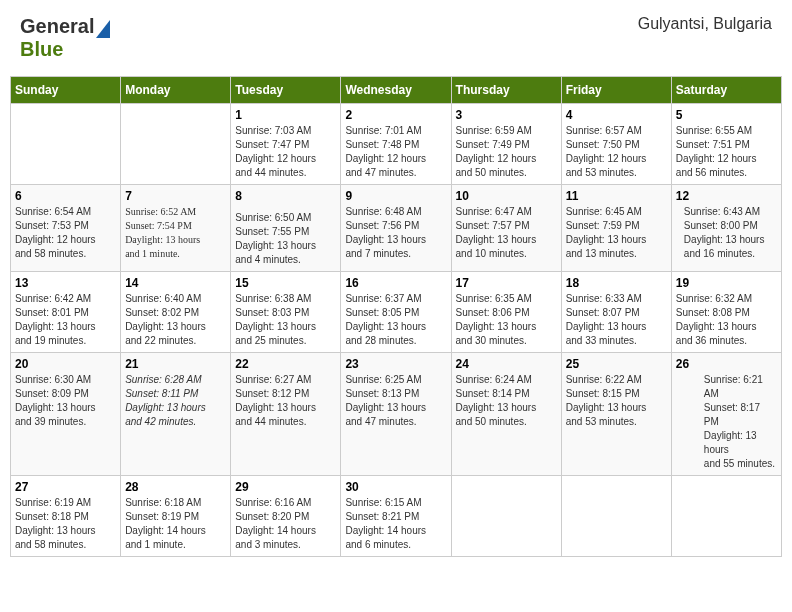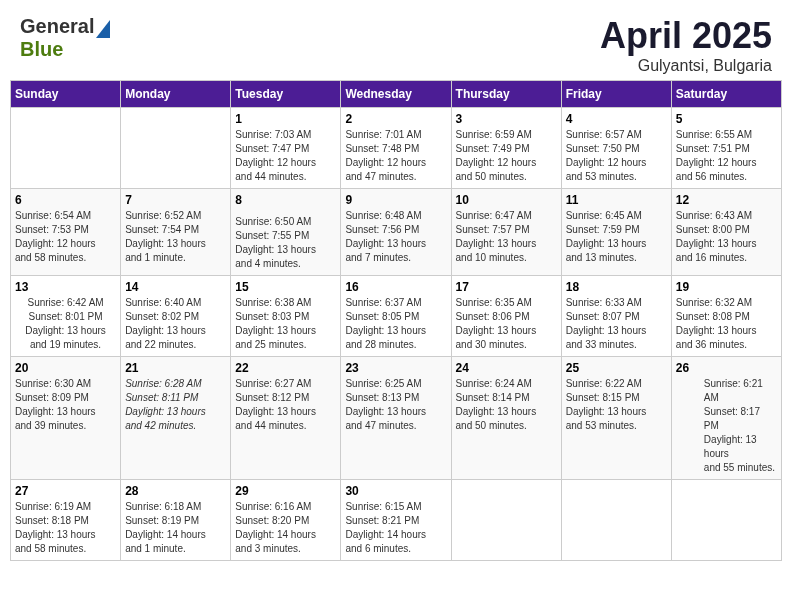--- a/index.html
+++ b/index.html
@@ -7,21 +7,21 @@
       font-family: Arial, sans-serif;
       background: #fff;
       width: 792px;
       min-height: 612px;
       padding: 10px;
     }
     .header {
       display: flex;
       justify-content: space-between;
       align-items: flex-start;
-      margin-bottom: 0;
+      margin-bottom: 10px;
       padding: 5px 10px;
     }
     .logo {
       display: flex;
       flex-direction: column;
       align-items: flex-start;
     }
     .logo-top {
       display: flex;
       align-items: center;
@@ -55,21 +55,21 @@
     .location-title {
       font-size: 16px;
       color: #333;
     }
     .calendar {
       width: 100%;
       border-collapse: collapse;
       font-size: 11px;
     }
     .calendar th {
-      background-color: #4c1d95;
+      background-color: #4d7c0f;
       color: #fff;
       padding: 6px 4px;
       text-align: left;
       font-size: 12px;
       border: 1px solid #ccc;
     }
     .calendar td {
       border: 1px solid #ccc;
       vertical-align: top;
       padding: 4px;
@@ -100,21 +100,20 @@
 
 <div class="header">
   <div class="logo">
     <div class="logo-top">
       <span class="logo-general">General</span>
       <div class="logo-arrow"></div>
     </div>
     <span class="logo-blue">Blue</span>
   </div>
   <div class="title-block">
-    <div class="month-title">April 2025</div>
     <div class="location-title">Gulyantsi, Bulgaria</div>
   </div>
 </div>
 
 <table class="calendar">
   <thead>
     <tr>
     <th>Sunday</th>
         <th>Monday</th>
         <th>Tuesday</th>
@@ -167,21 +166,21 @@
       <tr>
         <td>
           <span class="day-num">6</span>
           <div class="day-info" style="white-space: pre-line;">Sunrise: 6:54 AM
 Sunset: 7:53 PM
 Daylight: 12 hours
 and 58 minutes.</div>
         </td>
         <td>
           <span class="day-num">7</span>
-          <div class="day-info" style="white-space: pre-line;">Sunrise: 6:52 AM
+          <div class="day-info" style="white-space: pre-line; font-family: Liberation Serif, serif;">Sunrise: 6:52 AM
 Sunset: 7:54 PM
 Daylight: 13 hours
 and 1 minute.</div>
         </td>
         <td>
           <span class="day-num">8</span>
           <div class="day-info" style="white-space: pre-line; margin-top: 8px;">Sunrise: 6:50 AM
 Sunset: 7:55 PM
 Daylight: 13 hours
 and 4 minutes.</div>
@@ -202,30 +201,30 @@
         </td>
         <td>
           <span class="day-num">11</span>
           <div class="day-info" style="white-space: pre-line;">Sunrise: 6:45 AM
 Sunset: 7:59 PM
 Daylight: 13 hours
 and 13 minutes.</div>
         </td>
         <td>
           <span class="day-num">12</span>
-          <div class="day-info" style="white-space: pre-line;">Sunrise: 6:43 AM
+          <div class="day-info" style="white-space: pre-line; margin-left: 8px;">Sunrise: 6:43 AM
 Sunset: 8:00 PM
 Daylight: 13 hours
 and 16 minutes.</div>
         </td>
       </tr>
       <tr>
         <td>
           <span class="day-num">13</span>
-          <div class="day-info" style="white-space: pre-line; text-align: center;">Sunrise: 6:42 AM
+          <div class="day-info" style="white-space: pre-line;">Sunrise: 6:42 AM
 Sunset: 8:01 PM
 Daylight: 13 hours
 and 19 minutes.</div>
         </td>
         <td>
           <span class="day-num">14</span>
           <div class="day-info" style="white-space: pre-line;">Sunrise: 6:40 AM
 Sunset: 8:02 PM
 Daylight: 13 hours
 and 22 minutes.</div>

